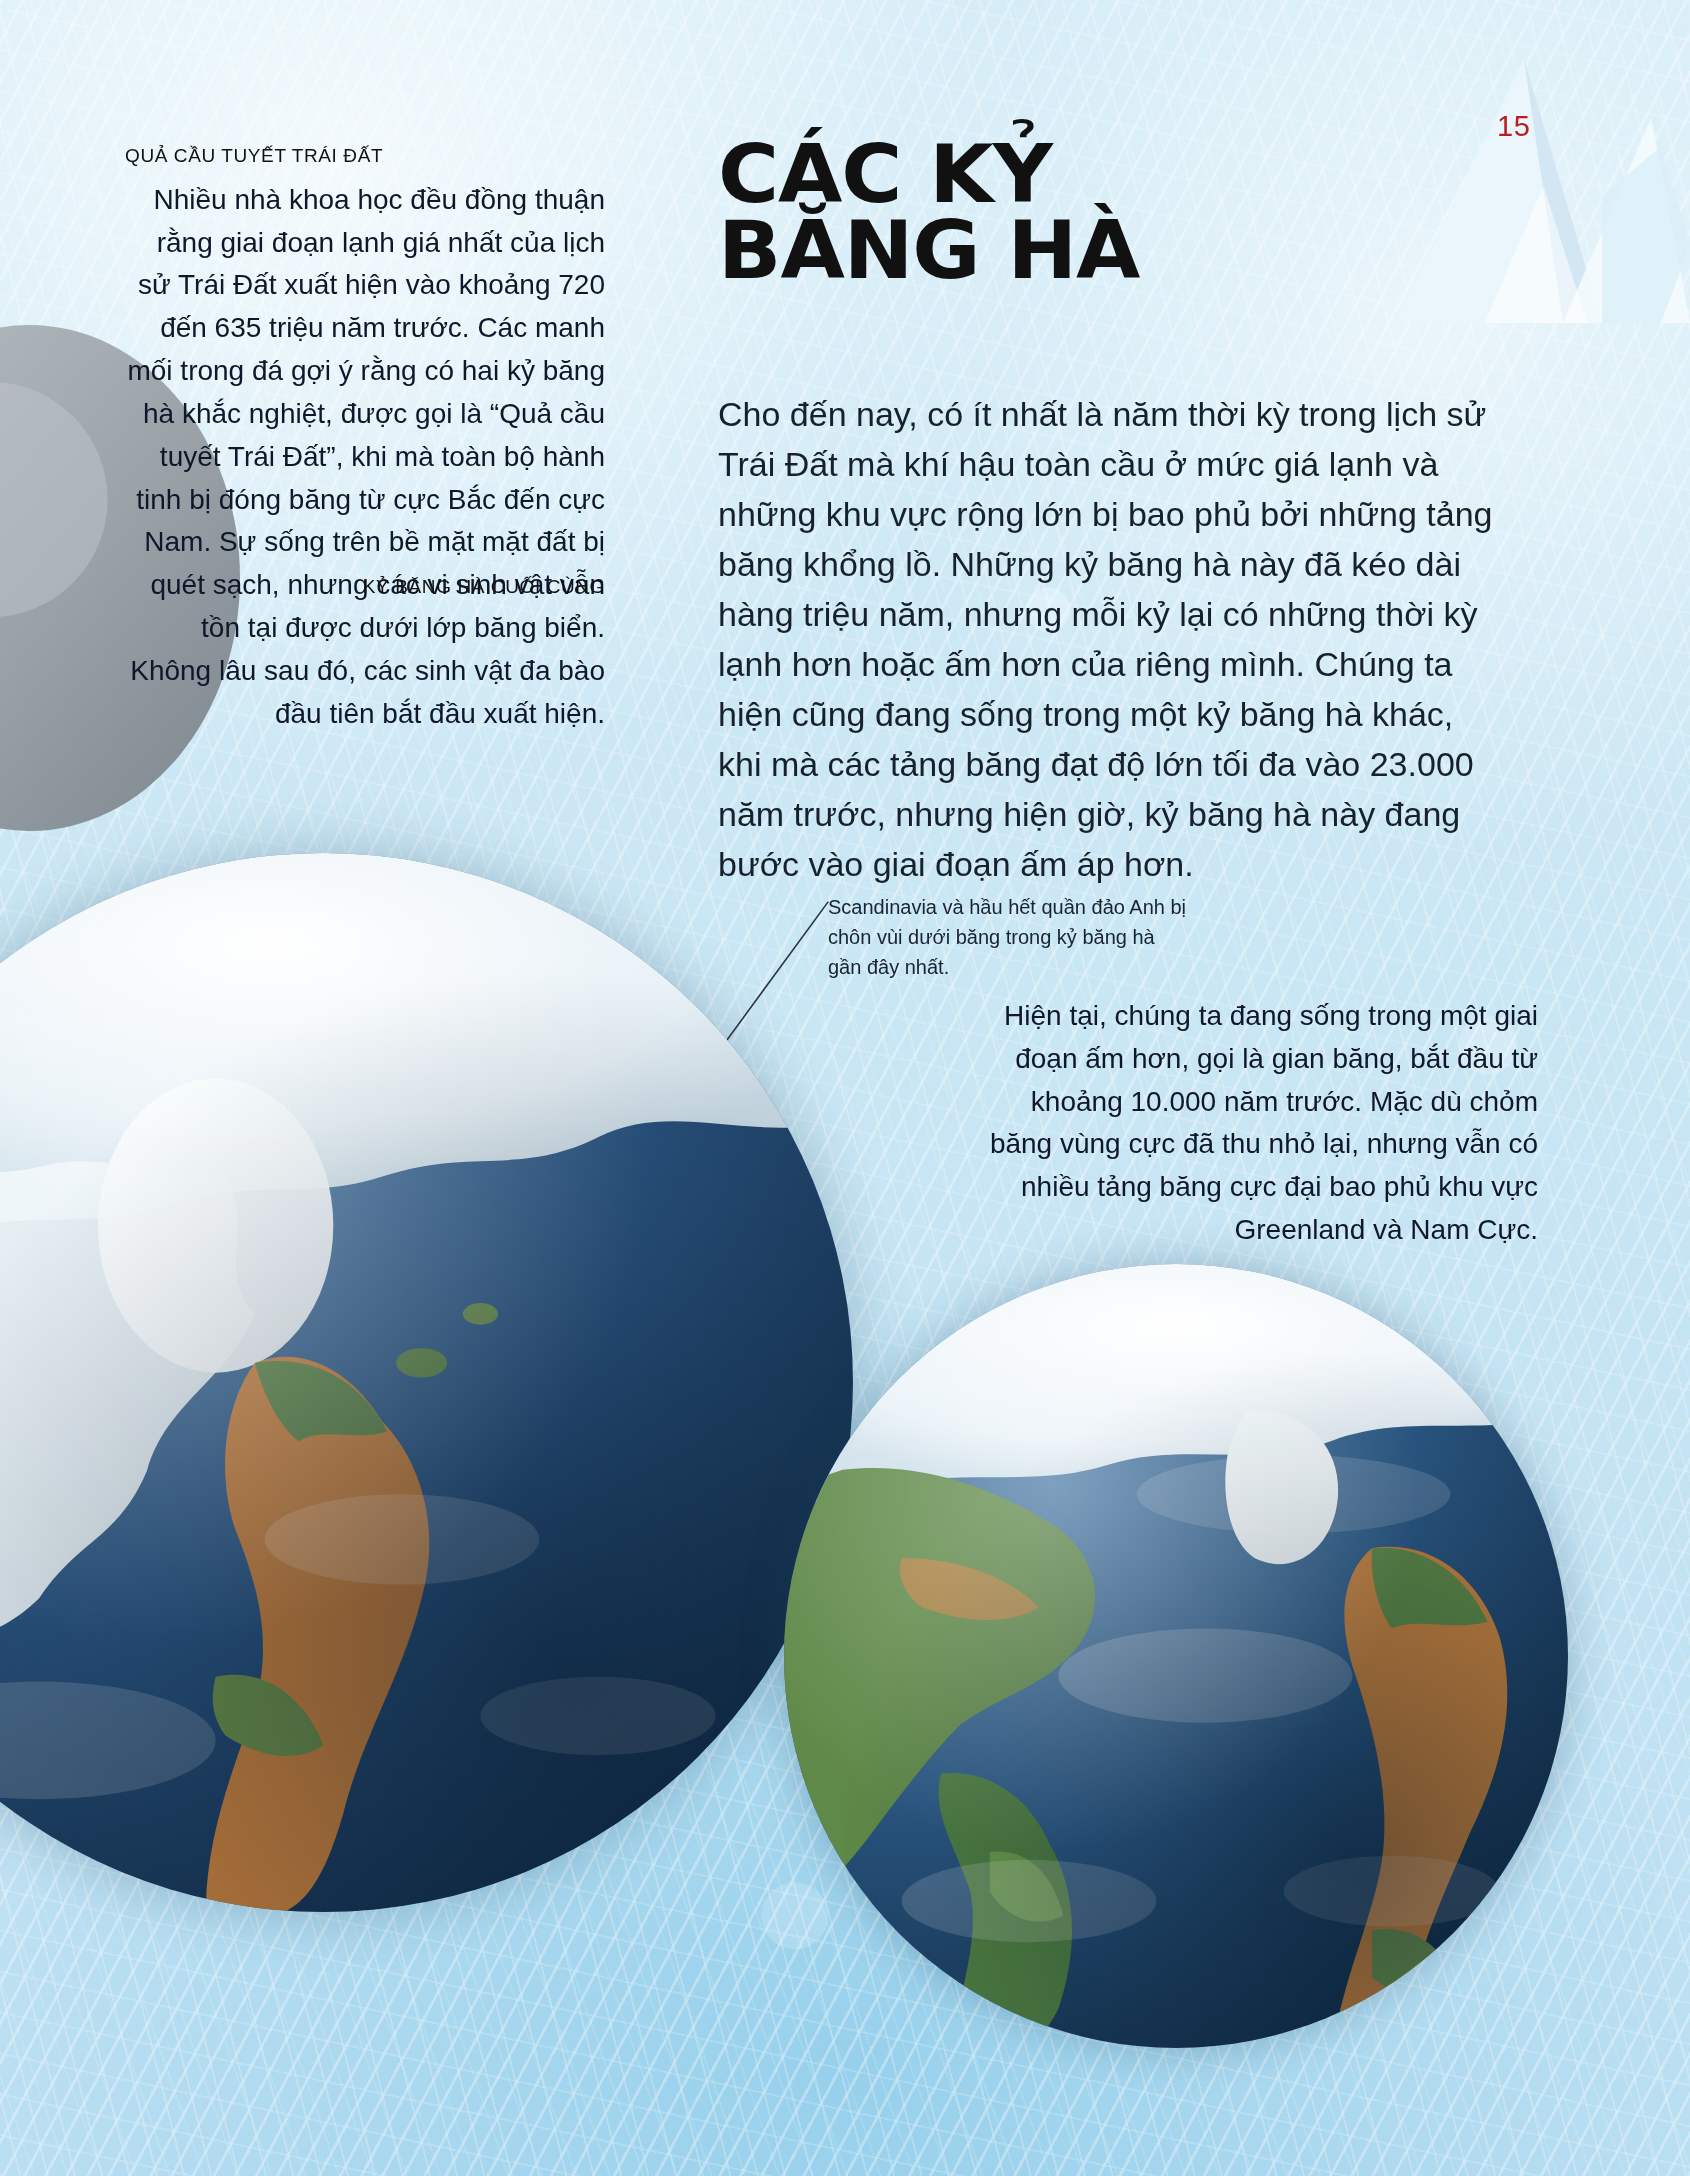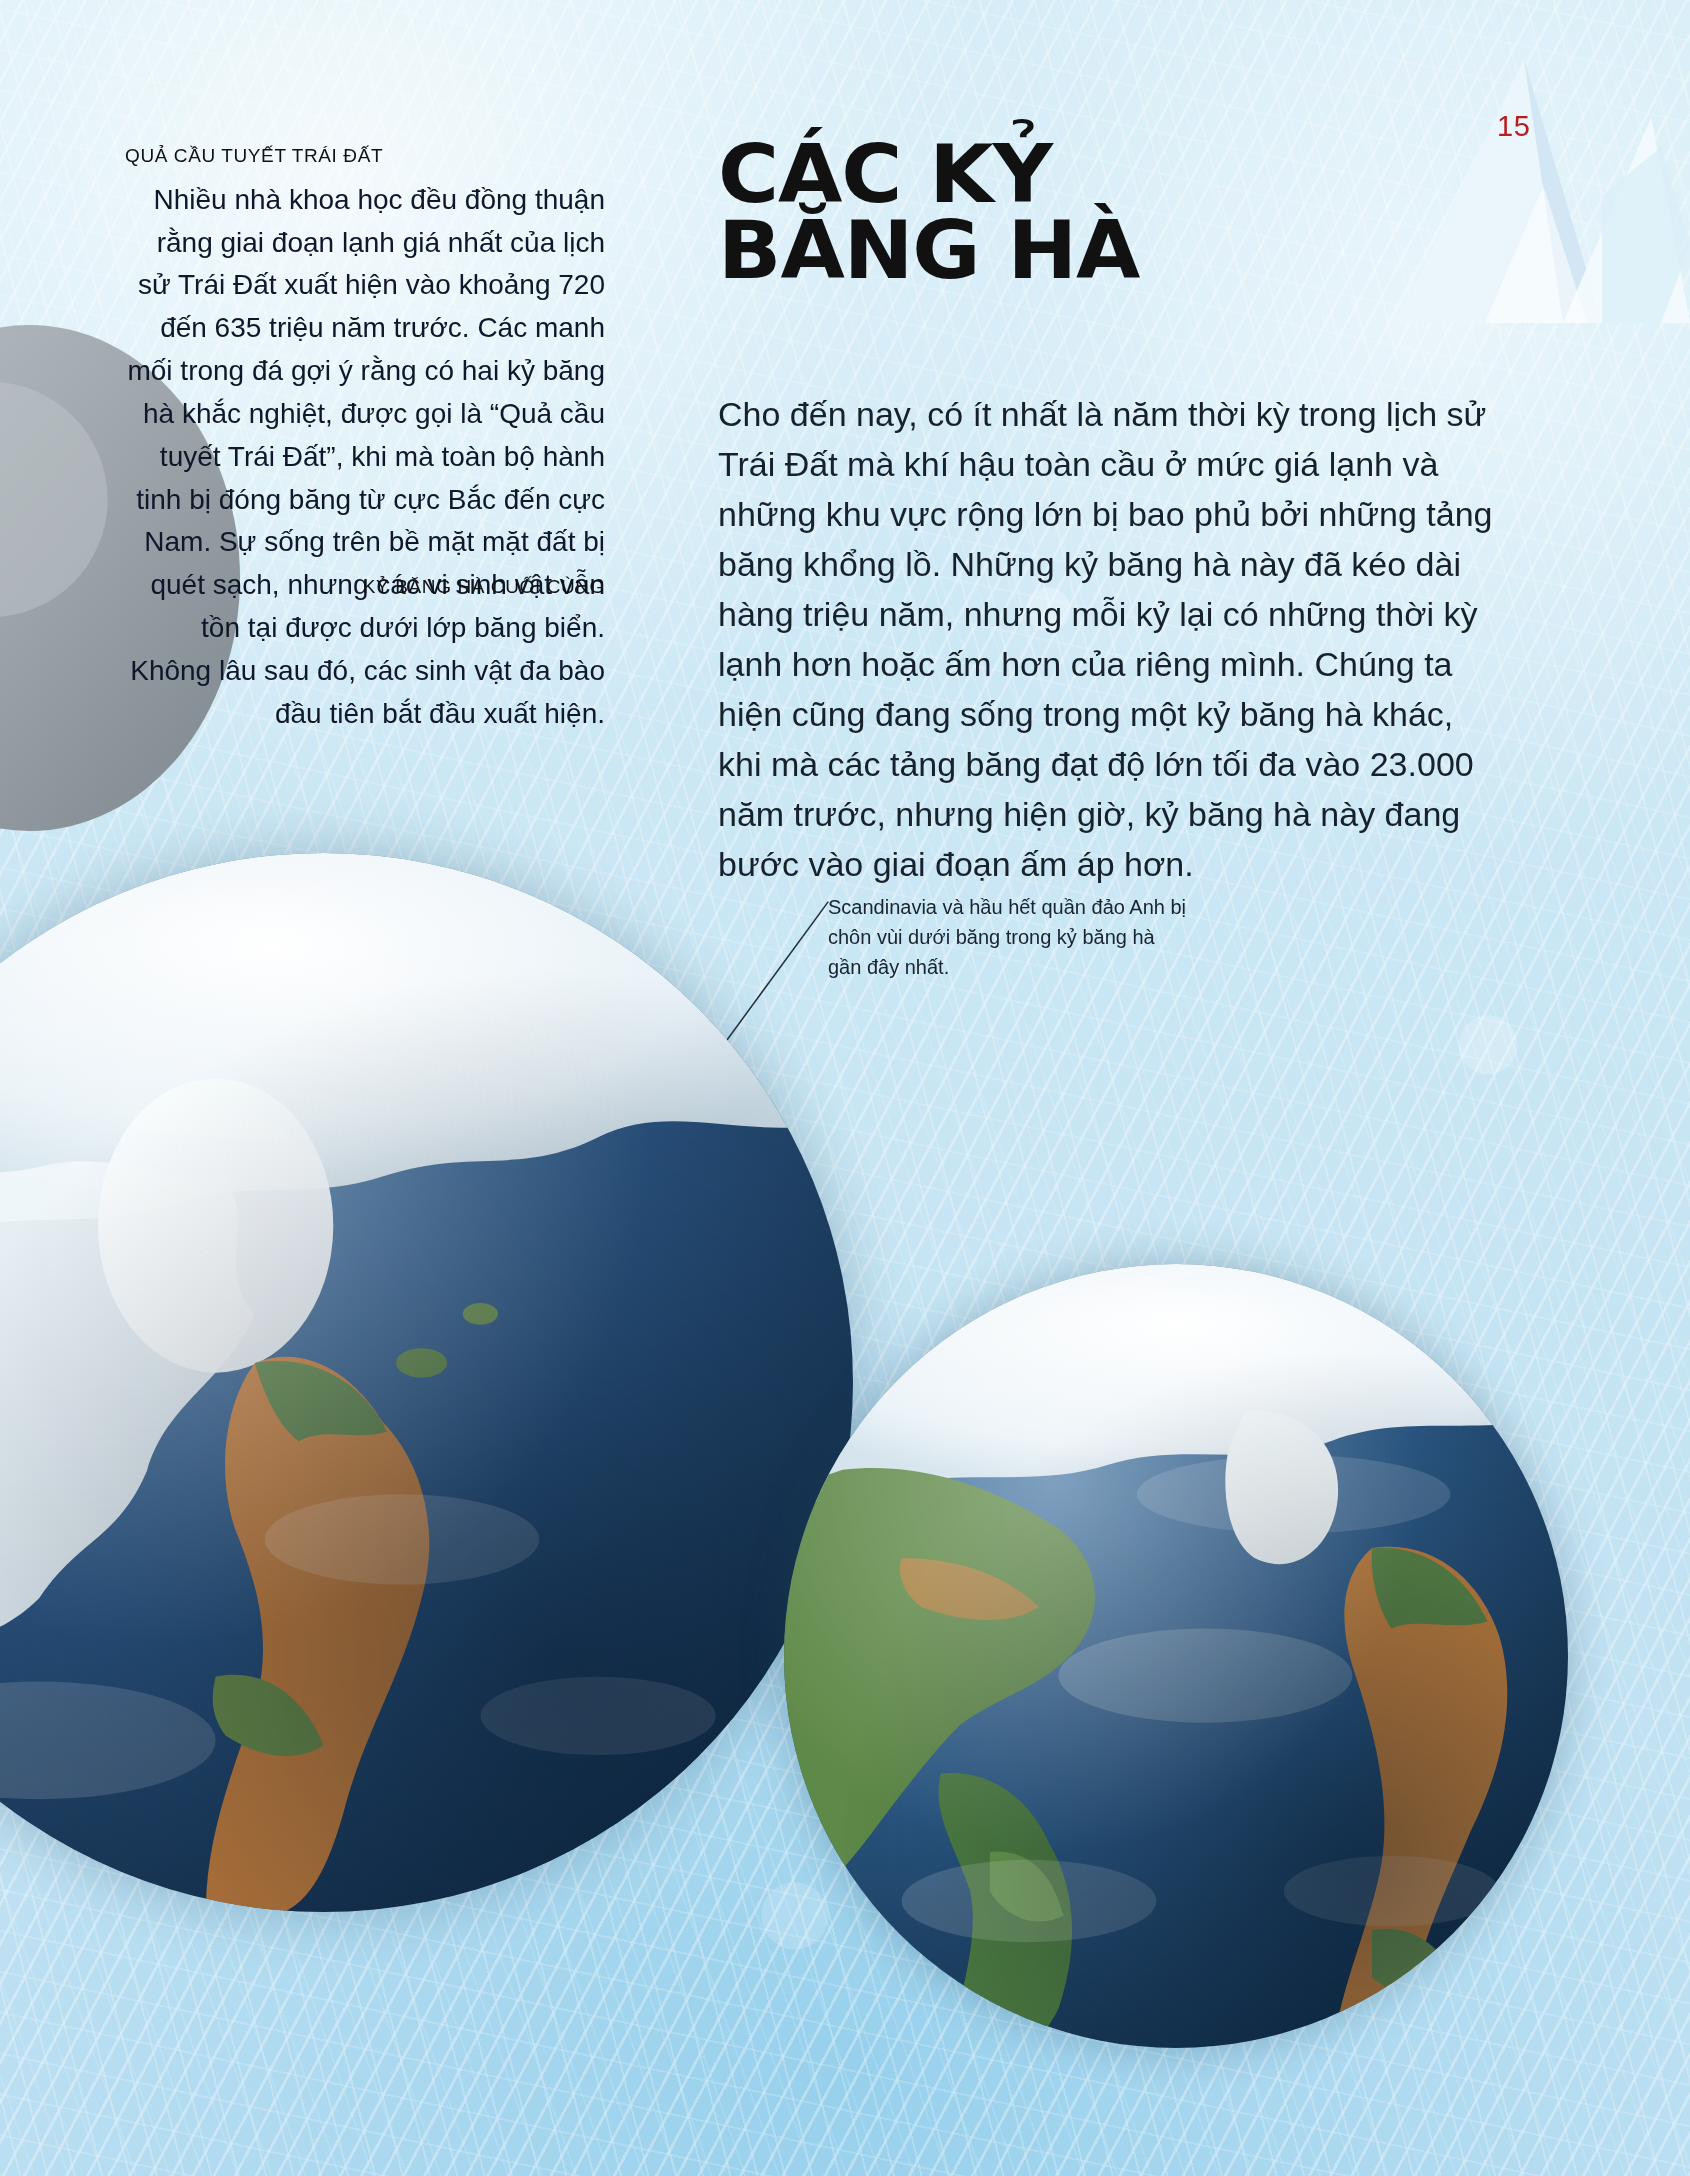--- a/index.html
+++ b/index.html
@@ -211,20 +211,21 @@
   <div class="leader">
     <svg width="294" height="392" viewBox="0 0 300 400">
       <polyline points="285,20 80,300" fill="none" stroke="#24333f" stroke-width="1.6"></polyline>
       <circle cx="80" cy="300" r="6.5" fill="#101820"></circle>
     </svg>
   </div>
 
   <p class="callout">Scandinavia và hầu hết quần đảo Anh bị chôn vùi dưới băng trong kỷ băng hà gần đây nhất.</p>
 
   <div class="block-today">
+    <div class="sec-body align-right">Hiện tại, chúng ta đang sống trong một giai đoạn ấm hơn, gọi là gian băng, bắt đầu từ khoảng 10.000 năm trước. Mặc dù chỏm băng vùng cực đã thu nhỏ lại, nhưng vẫn có nhiều tảng băng cực đại bao phủ khu vực Greenland và Nam Cực.</div>
   </div>
 
   <div class="globe-big">
     <svg class="globe-surface" width="1059" height="1059" viewBox="0 0 1080 1080" preserveAspectRatio="none">
       <defs>
         <radialGradient id="oceanA" cx="38%" cy="30%" r="78%">
           <stop offset="0%" stop-color="#3f6f9e"></stop>
           <stop offset="55%" stop-color="#2b5480"></stop>
           <stop offset="100%" stop-color="#14304d"></stop>
         </radialGradient>

